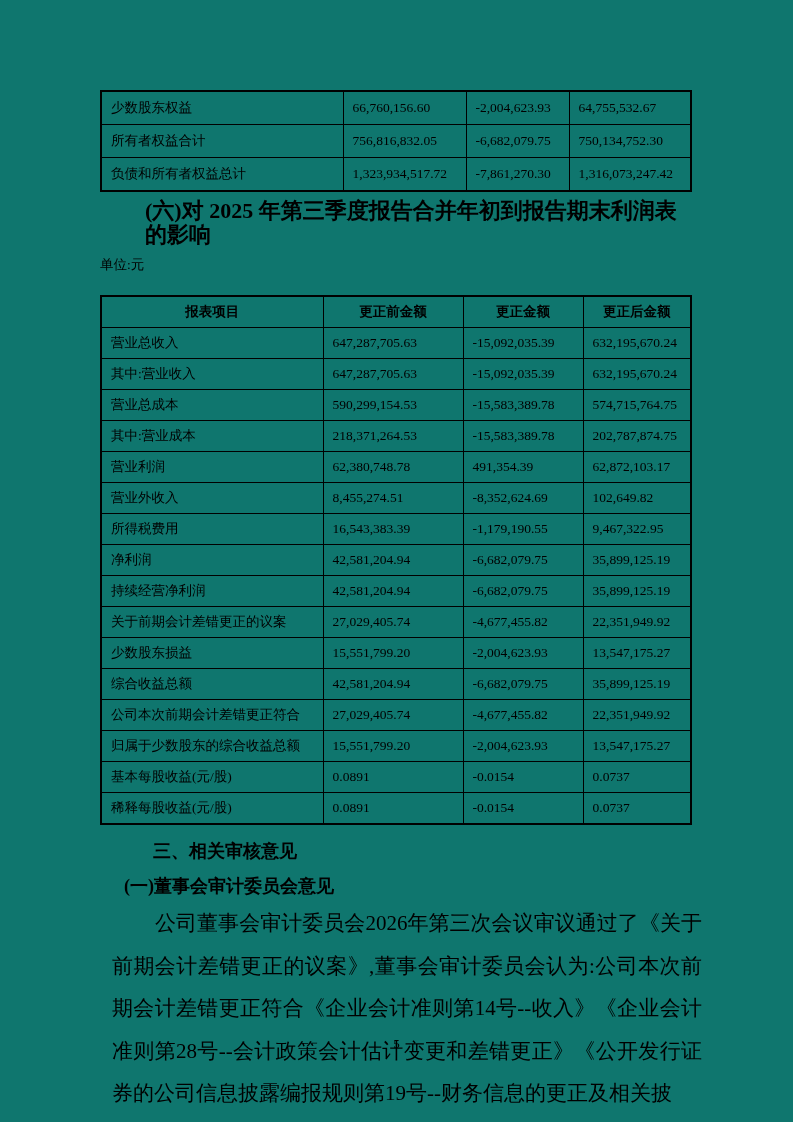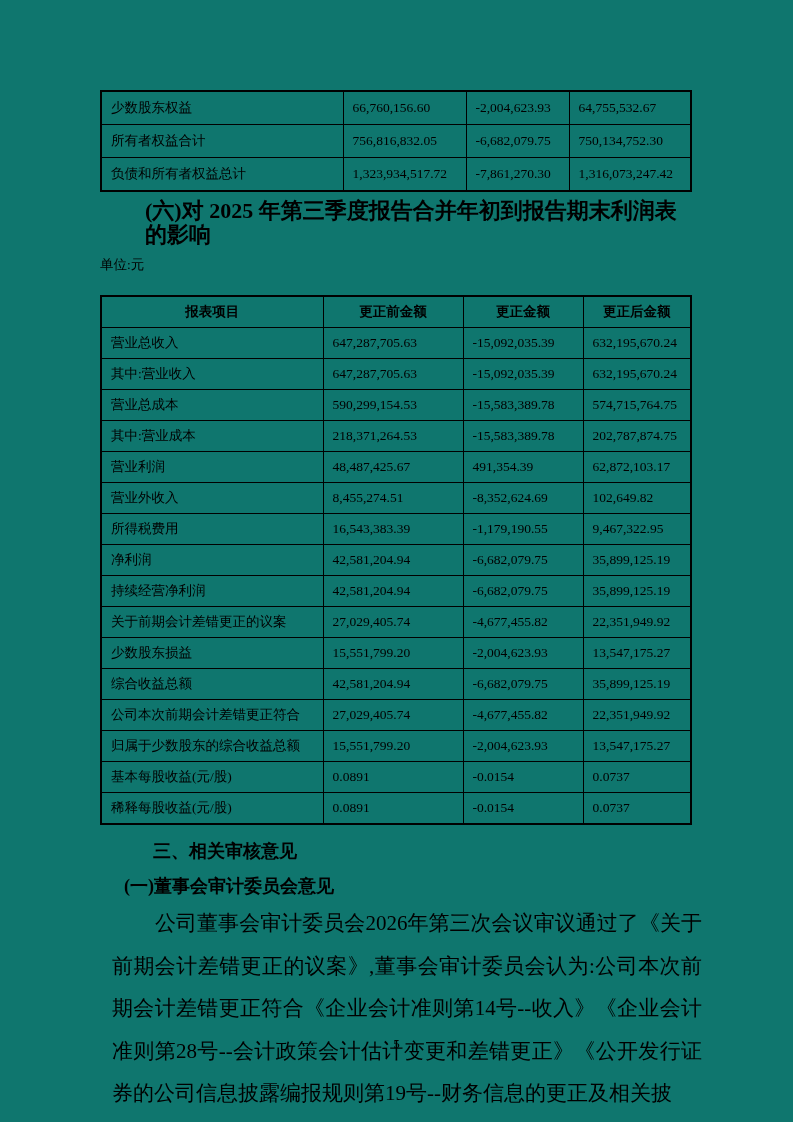--- a/index.html
+++ b/index.html
@@ -155,21 +155,21 @@
             <td class="col-after">574,715,764.75</td>
           </tr>
           <tr>
             <td class="col-label">其中:营业成本</td>
             <td class="col-before">218,371,264.53</td>
             <td class="col-correction">-15,583,389.78</td>
             <td class="col-after">202,787,874.75</td>
           </tr>
           <tr>
             <td class="col-label">营业利润</td>
-            <td class="col-before">48,487,425.67</td>
+            <td class="col-before">62,380,748.78</td>
             <td class="col-correction">491,354.39</td>
             <td class="col-after">62,872,103.17</td>
           </tr>
           <tr>
             <td class="col-label">营业外收入</td>
             <td class="col-before">8,455,274.51</td>
             <td class="col-correction">-8,352,624.69</td>
             <td class="col-after">102,649.82</td>
           </tr>
           <tr>

